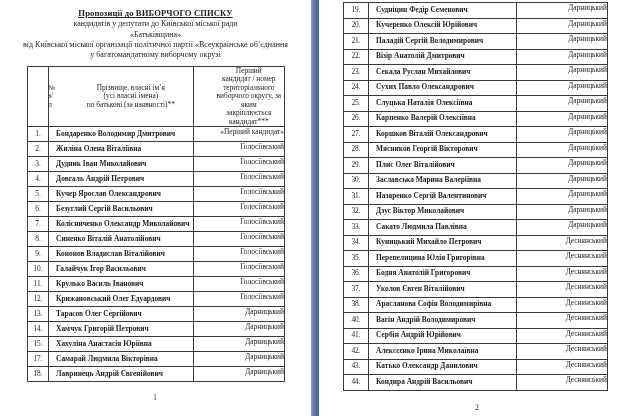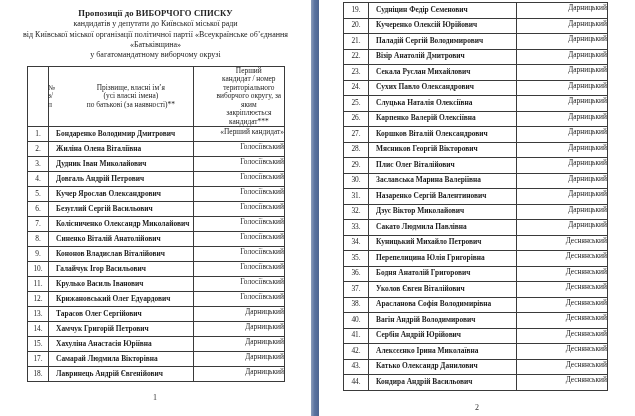--- a/index.html
+++ b/index.html
@@ -12,21 +12,21 @@
   .page {
     position:absolute; top:0; height:416px; background:#ffffff;
   }
   .page-left  { left:0;   width:311px; }
   .page-right { left:319px; width:316px; }
   .divider {
     position:absolute; top:0; left:311px; width:8px; height:416px;
     background:linear-gradient(to right,#8b9cba,#5a73a0 45%,#4c6490);
   }
   .title { margin-top:8px; text-align:center; color:#222; font-size:8px; line-height:1.3; }
-  .title .t1 { font-weight:bold; font-size:8.6px; letter-spacing:.1px; }
+  .title .t1 { font-weight:bold; font-size:8.6px; letter-spacing:.1px;text-decoration:underline; }
   table { border-collapse:collapse; table-layout:fixed; }
   .tbl1 { margin:5px 0 0 27px; width:258px; }
   .tbl2 { margin:2px 0 0 24px; width:265px; }
   th, td {
     border:1px solid #3a3a3a; color:#1e1e1e; padding:0;
     font-size:7.4px; line-height:1.15; font-weight:normal;
   }
   th { text-align:center; white-space:pre-line; vertical-align:middle;padding-left:20px; }
   .tbl1 .col-num  { width:21px; }
   .tbl1 .col-name { width:144px; }
@@ -49,22 +49,22 @@
 </style>
 </head>
 <body>
 
 <div class="viewport">
 
   <div class="page page-left">
     <div class="title">
       <div class="t1">Пропозиції до ВИБОРЧОГО СПИСКУ</div>
       <div>кандидатів у депутати до Київської міської ради</div>
+      <div>«Батьківщина»</div>
       <div>від Київської міської організації політичної партії «Всеукраїнське об’єднання</div>
-      <div>«Батьківщина»</div>
       <div>у багатомандатному виборчому окрузі</div>
     </div>
 
     <table class="tbl1">
       <colgroup>
           <col class="col-num">
           <col class="col-name">
           <col class="col-dist">
         </colgroup>
       <thead>

